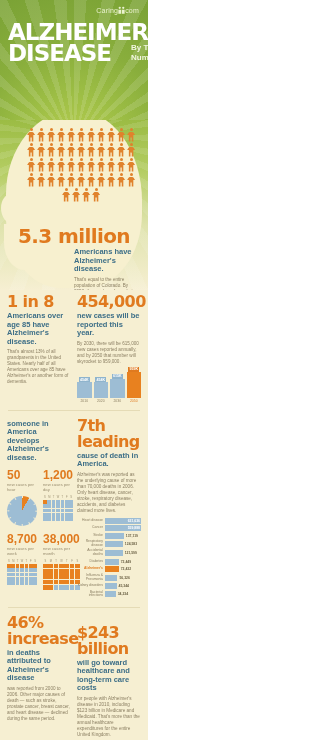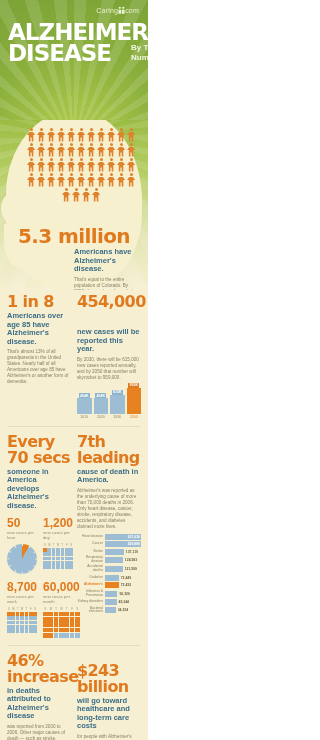--- a/index.html
+++ b/index.html
@@ -328,21 +328,21 @@
   </div>
 
   <div class="cols" style="margin-top:4px">
     <div class="col">
       <div class="big">1 in 8</div>
       <div class="hl" style="margin-top:2px">Americans over age 85 have Alzheimer's disease.</div>
       <div class="body">That's almost 13% of all grandparents in the United States. Nearly half of all Americans over age 85 have Alzheimer's or another form of dementia.</div>
     </div>
     <div class="col">
       <div class="big">454,000</div>
-      <div class="hl" style="margin-top:18px">new cases will be reported this year.</div>
+      <div class="hl" style="margin-top:2px">new cases will be reported this year.</div>
       <div class="body">By 2030, there will be 615,000 new cases reported annually, and by 2050 that number will skyrocket to 959,000.</div>
       <div class="bc" id="newCasesChart">
           <div class="b">
             <div class="v">454K</div>
             <div class="bar" style="height:15.468196037539103px"></div>
             <div class="yr">2010</div>
           </div>
           <div class="b">
             <div class="v">454K</div>
             <div class="bar" style="height:15.468196037539103px"></div>
@@ -359,21 +359,20 @@
             <div class="yr">2050</div>
           </div>
         </div>
     </div>
   </div>
 
   <div class="divln"></div>
 
   <div class="cols">
     <div class="col">
-      <div class="big">Every 70 secs</div>
       <div class="hl" style="margin-top:2px">someone in America develops Alzheimer's disease.</div>
 
       <div style="display:flex;gap:6px;margin-top:6px">
         <div style="flex:1">
           <div class="mid">50</div>
           <div class="cap">new cases per hour</div>
           <div class="clock" id="clockPie">
               <div class="tick" style="transform: rotate(0deg);"></div>
               <div class="tick" style="transform: rotate(30deg);"></div>
               <div class="tick" style="transform: rotate(60deg);"></div>
@@ -485,21 +484,21 @@
               <i></i>
               <i></i>
               <i></i>
               <i></i>
               <i></i>
               <i></i>
               <i></i>
             </div>
         </div>
         <div style="flex:1">
-          <div class="mid">60,000</div>
+          <div class="mid">38,000</div>
           <div class="cap">new cases per month</div>
           <div class="calhdr">
               <span>S</span>
               <span>M</span>
               <span>T</span>
               <span>W</span>
               <span>T</span>
               <span>F</span>
               <span>S</span>
             </div>

